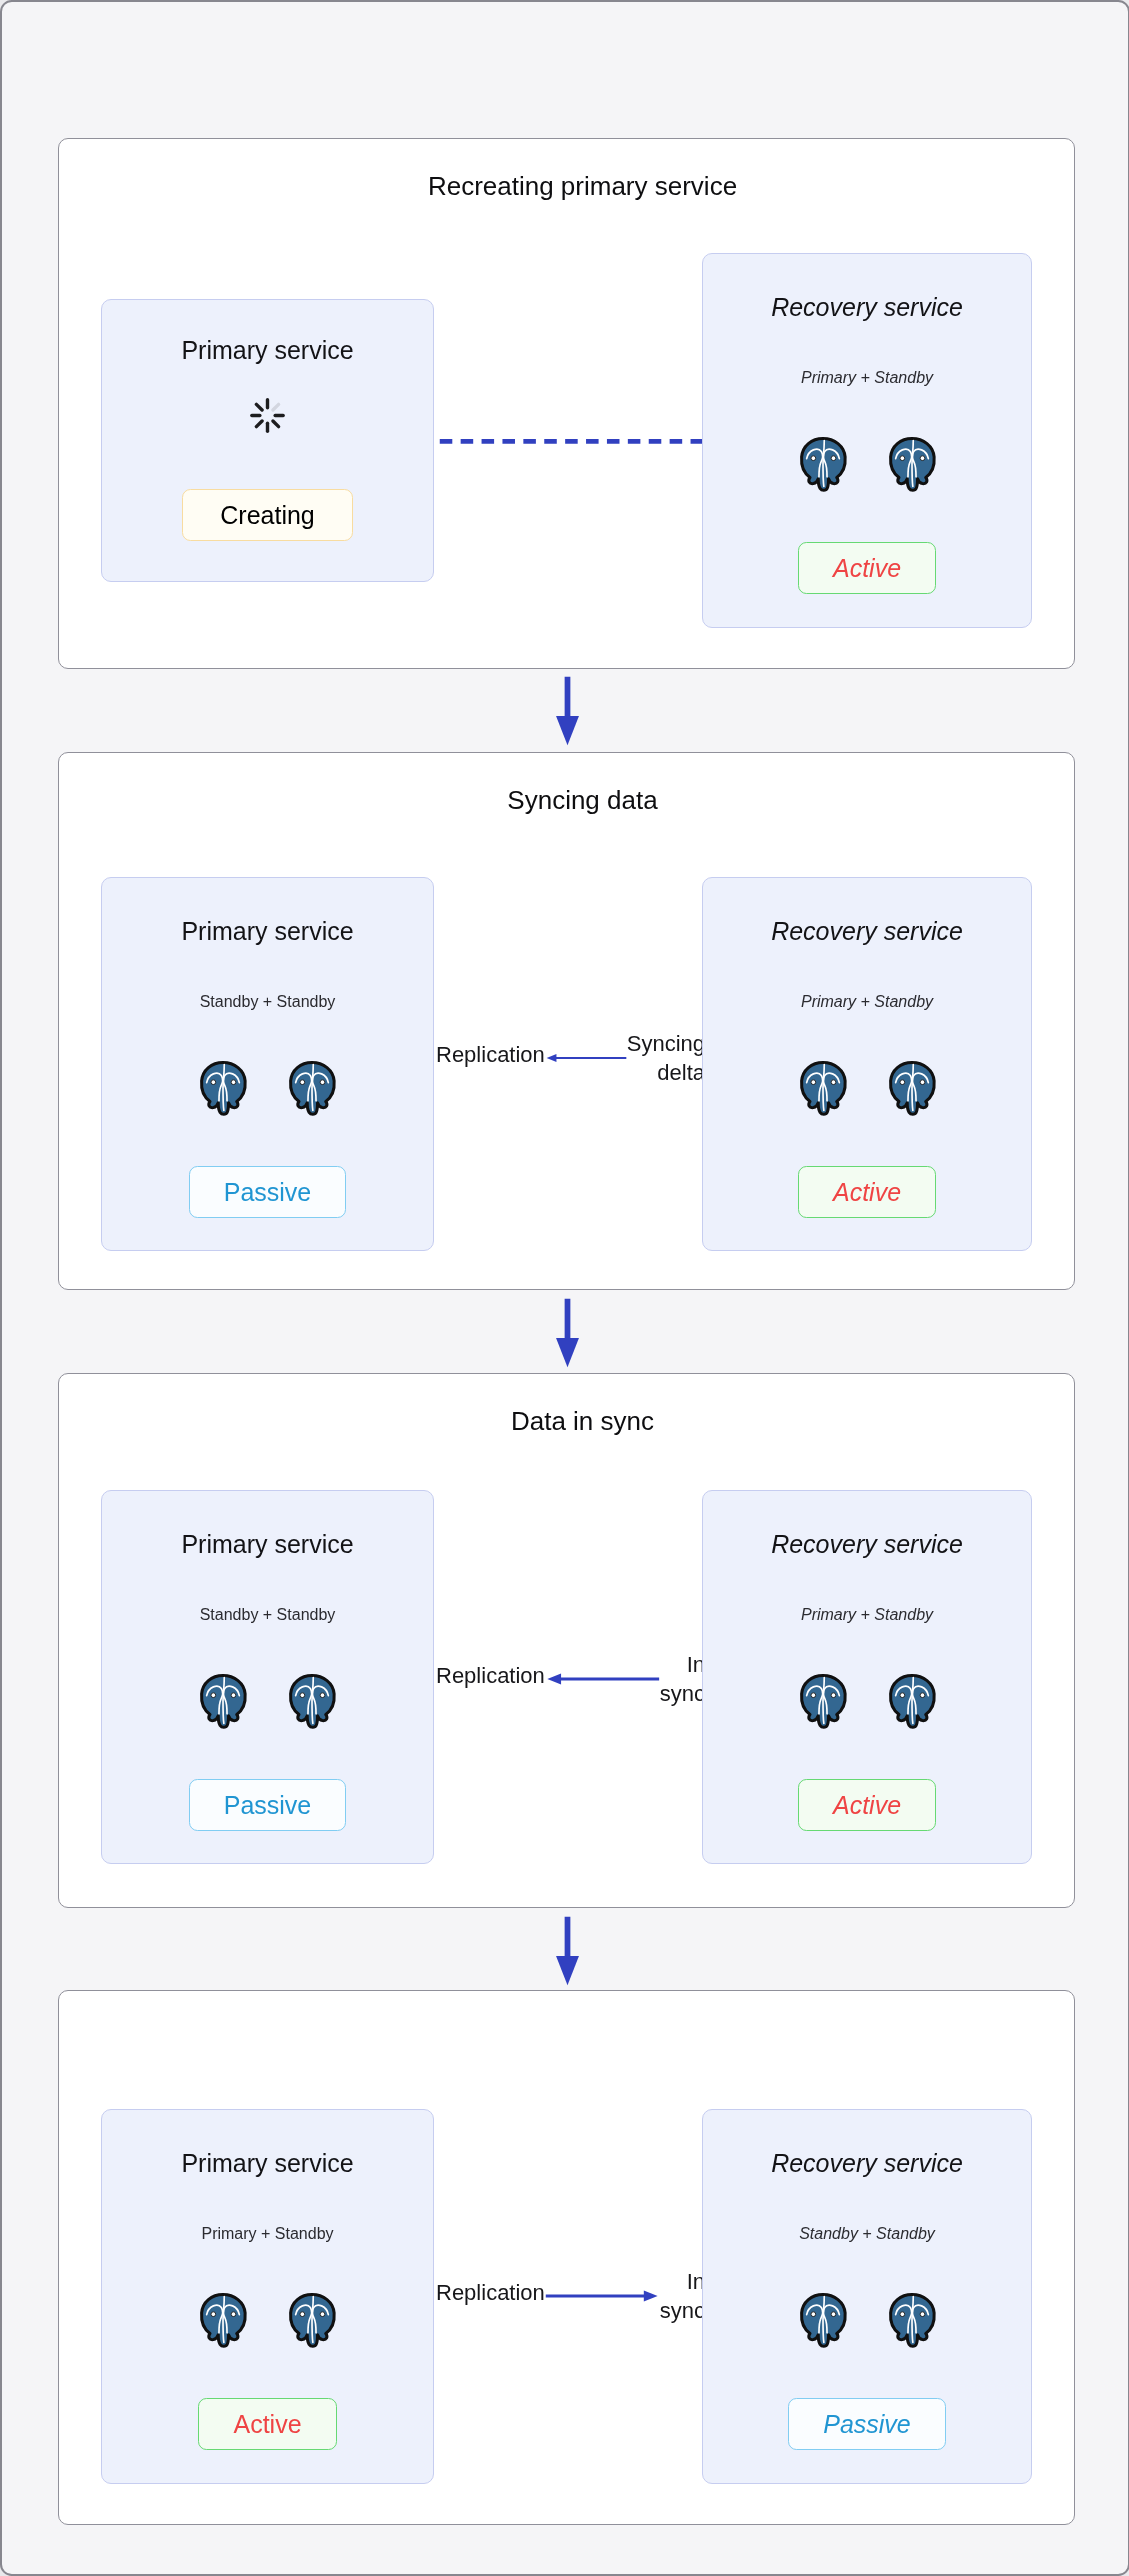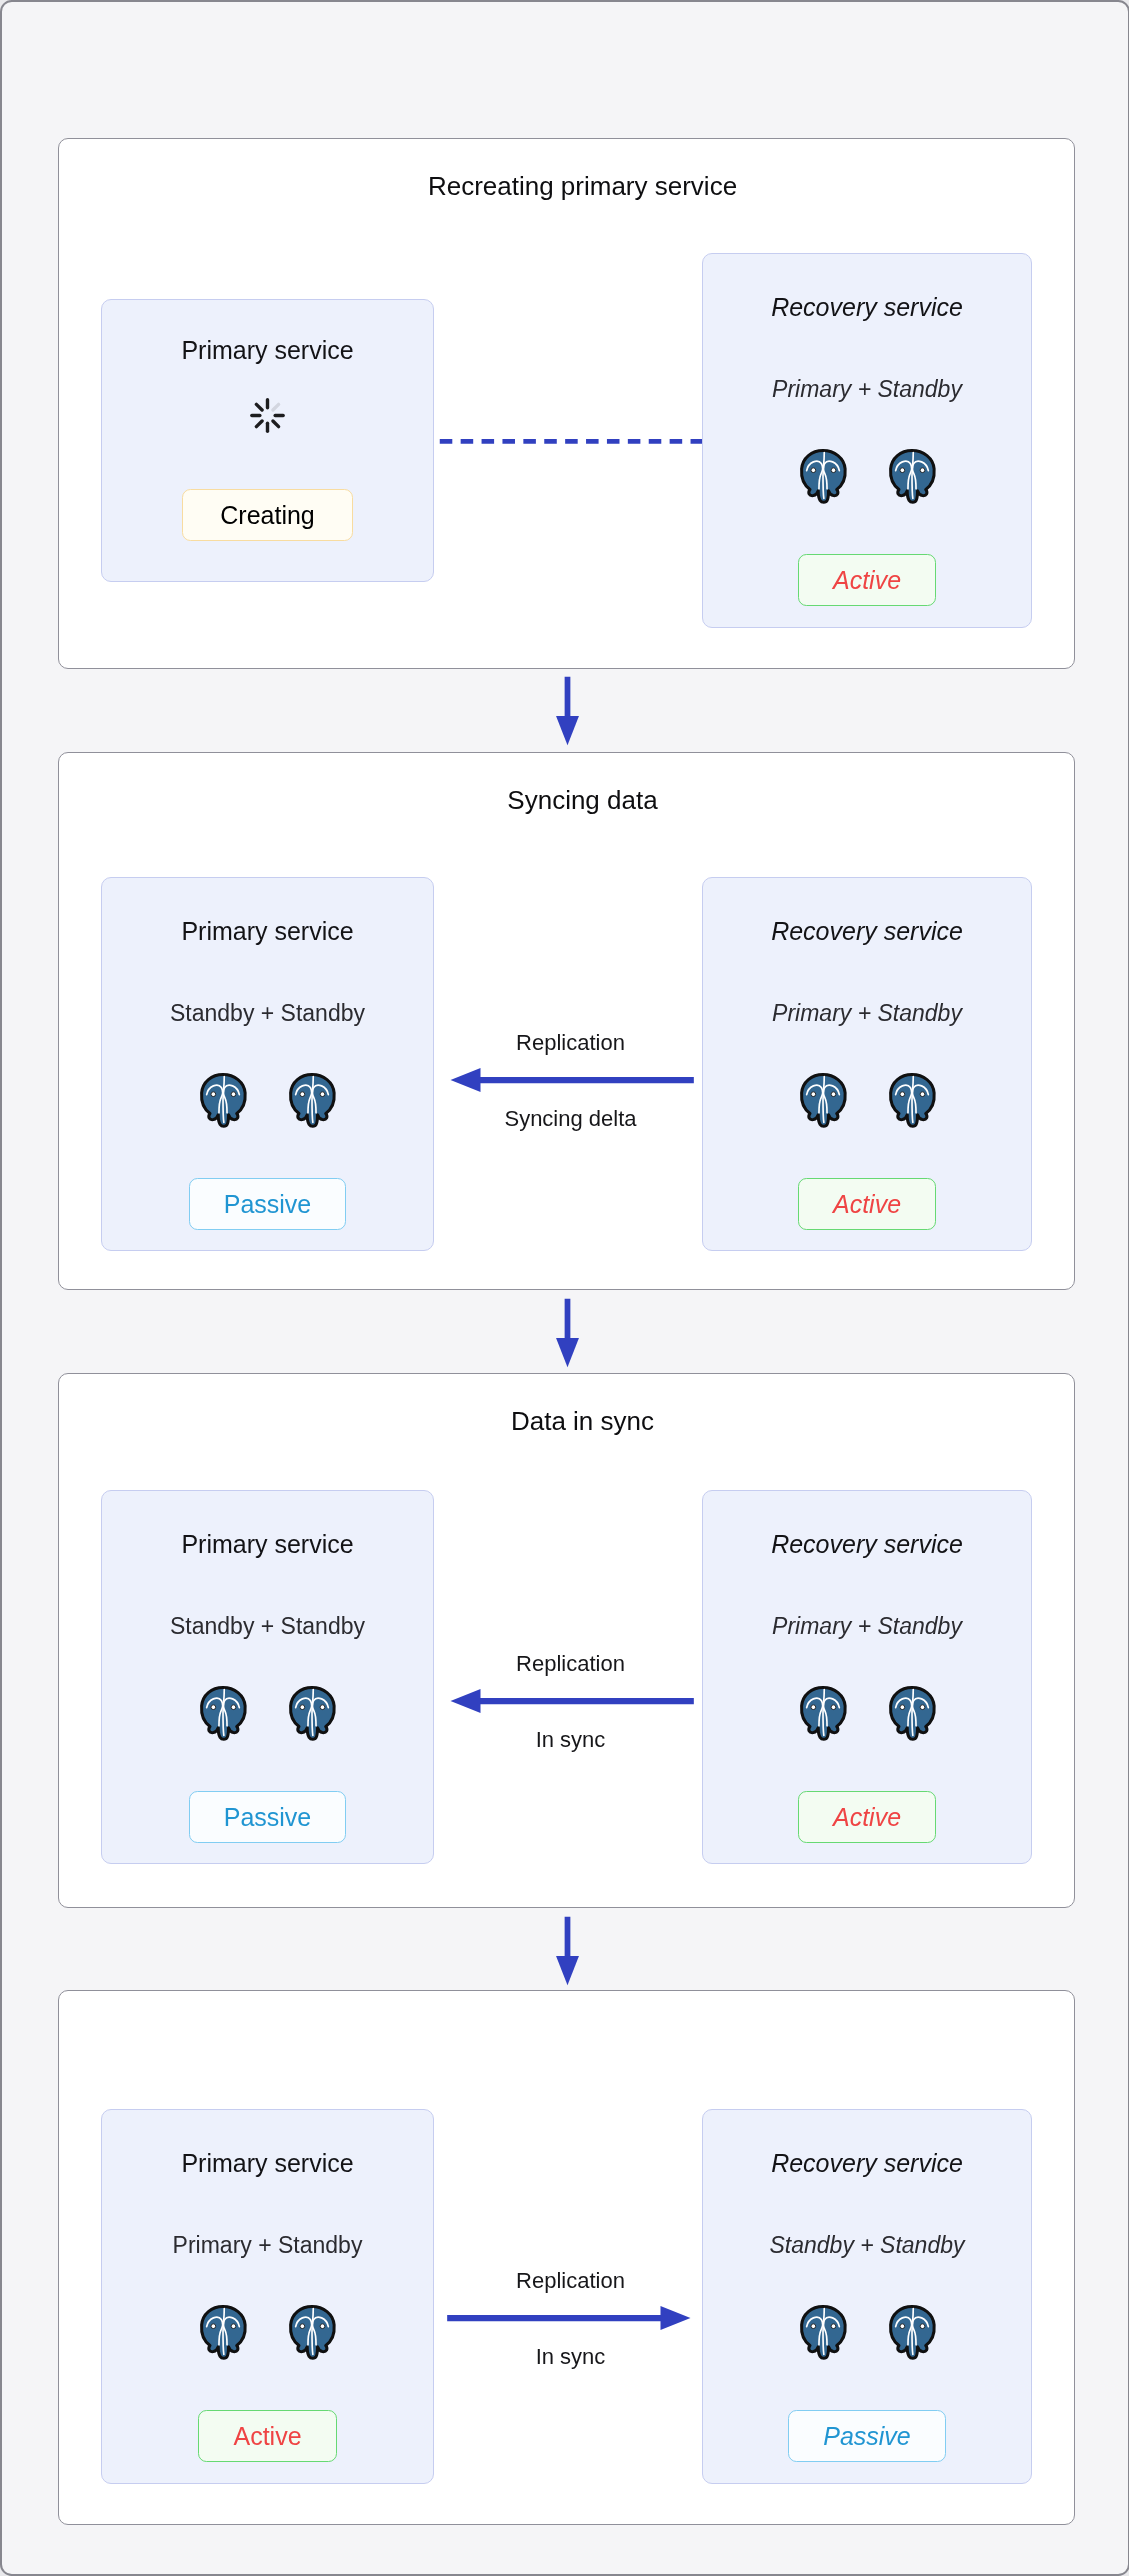--- a/index.html
+++ b/index.html
@@ -31,35 +31,35 @@
   }
   .card-left  { left:42px;  width:333px; }
   .card-right { left:643px; width:330px;font-style:italic; }
   .card-std { top:124px; height:374px; }
   .stage-1 .card-left  { top:160px; height:283px; }
   .stage-1 .card-right { top:114px; height:375px; }
   .stage-3 .card-left, .stage-3 .card-right { top:116px; height:374px; }
   .stage-4 .card-left, .stage-4 .card-right { top:118px; height:375px; }
   .card-title { margin-top:37px; font-size:25px; line-height:32px; font-weight:400; color:#131316; }
   .stage-1 .card-left .card-title { margin-top:34px; }
-  .card-sub { margin-top:54px; font-size:23px; line-height:25px; color:#2b2b30; }
+  .card-sub { margin-top:42px; font-size:16px; line-height:25px; color:#2b2b30; }
   .icons-row { margin-top:46px; display:flex; gap:35px; }
   .spinner { margin-top:30px; width:39px; height:39px; }
   .badge {
     display:inline-block; margin-top:49px;
     font-size:25px; line-height:30px; padding:10px 34px;
     border-radius:8.4px; border:1.7px solid transparent; background:#fff;
   }
   .stage-1 .card-left .badge { margin-top:54px; padding:10px 37px; }
   .badge-creating { color:#000000; border-color:#f8dca0; background:#fffdf4; }
   .badge-active   { color:#ef4444; border-color:#66d973; background:#f3fcf2; }
   .badge-passive  { color:#2095d2; border-color:#81cdf2; background:#fafdff; }
   .mid-connector {
-    position:absolute; left:377px; top:275px; width:269px;
-    display:flex; flex-direction:column; align-items:center; text-align:right;
+    position:absolute; left:377px; top:268px; width:269px;
+    display:flex; flex-direction:row; align-items:center; text-align:right;
   }
   .mid-label { font-size:22px; line-height:29px; color:#17171a; }
   .mid-arrow { margin-top:8.4px; width:253px; height:30px; }
   .mid-label-bottom { margin-top:8.4px; }
   .dashed-connector { position:absolute; left:378px; top:299px; width:268px; height:6.7px; }
   .down-arrow { position:absolute; left:551px; width:29px; height:72px; }
   .down-arrow-1 { top:673px; }
   .down-arrow-2 { top:1295px; }
   .down-arrow-3 { top:1913px; }
   svg { display:block; }

